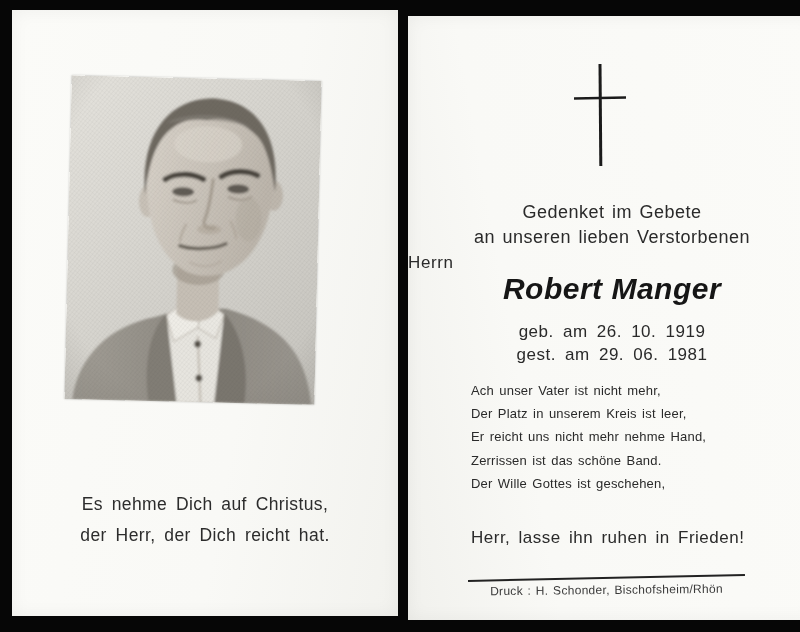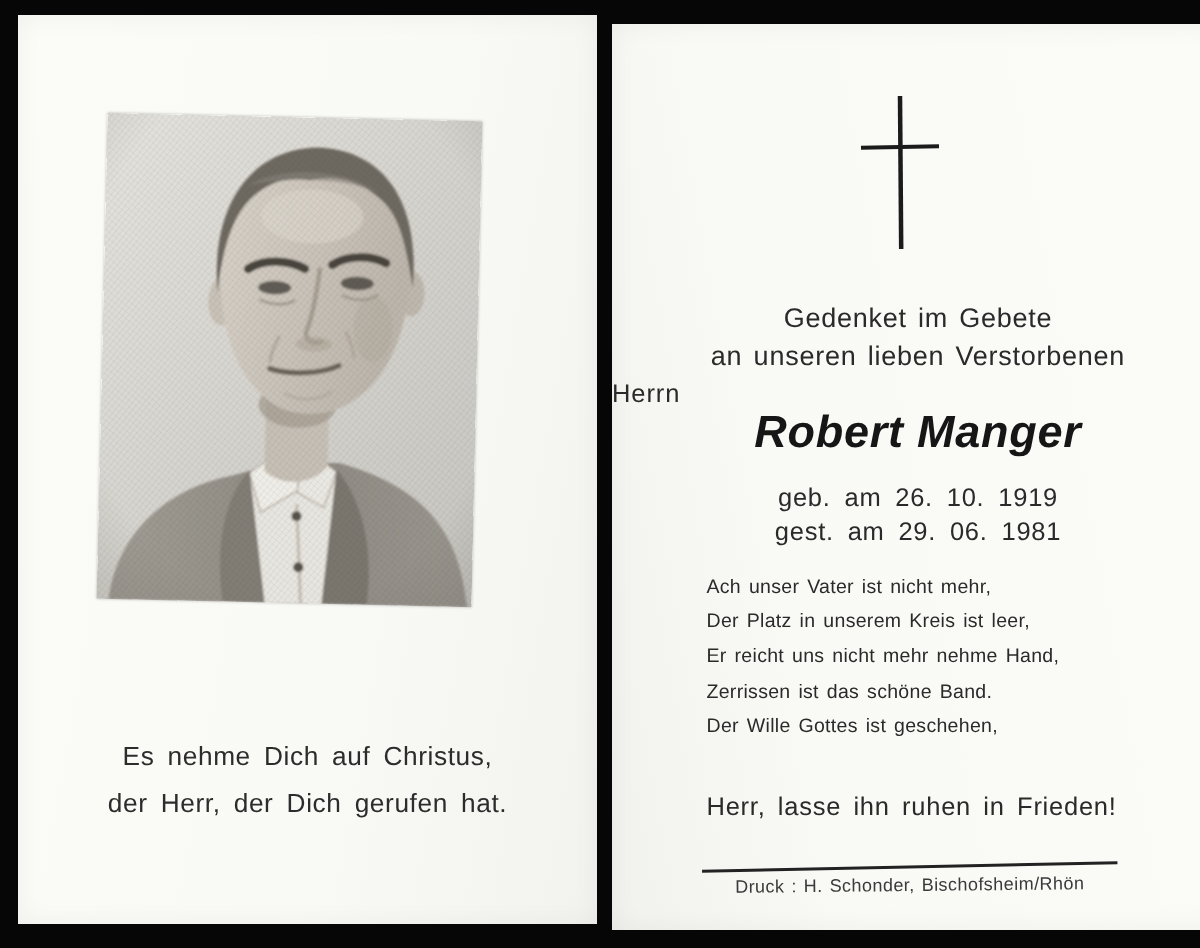--- a/index.html
+++ b/index.html
@@ -147,21 +147,21 @@
         </g>
 
         <rect width="250" height="324" fill="url(#ht1)"></rect>
         <rect width="250" height="324" fill="url(#ht2)"></rect>
         <rect width="250" height="324" fill="url(#vin)"></rect>
       </svg>
     </div>
 
     <div class="verse">
       <div>Es nehme Dich auf Christus,</div>
-      <div>der Herr, der Dich gerufen hat.</div>
+      <div>der Herr, der Dich reicht hat.</div>
     </div>
   </div>
 
   <div class="panel panel-right">
 
     <div class="cross-wrap">
       <svg viewBox="0 0 64 104" xmlns="http://www.w3.org/2000/svg">
         <line x1="33" y1="1" x2="33.8" y2="103" stroke="#1b1b1b" stroke-width="3"></line>
         <line x1="7" y1="35.5" x2="59" y2="34.5" stroke="#1b1b1b" stroke-width="2.6"></line>
       </svg>

